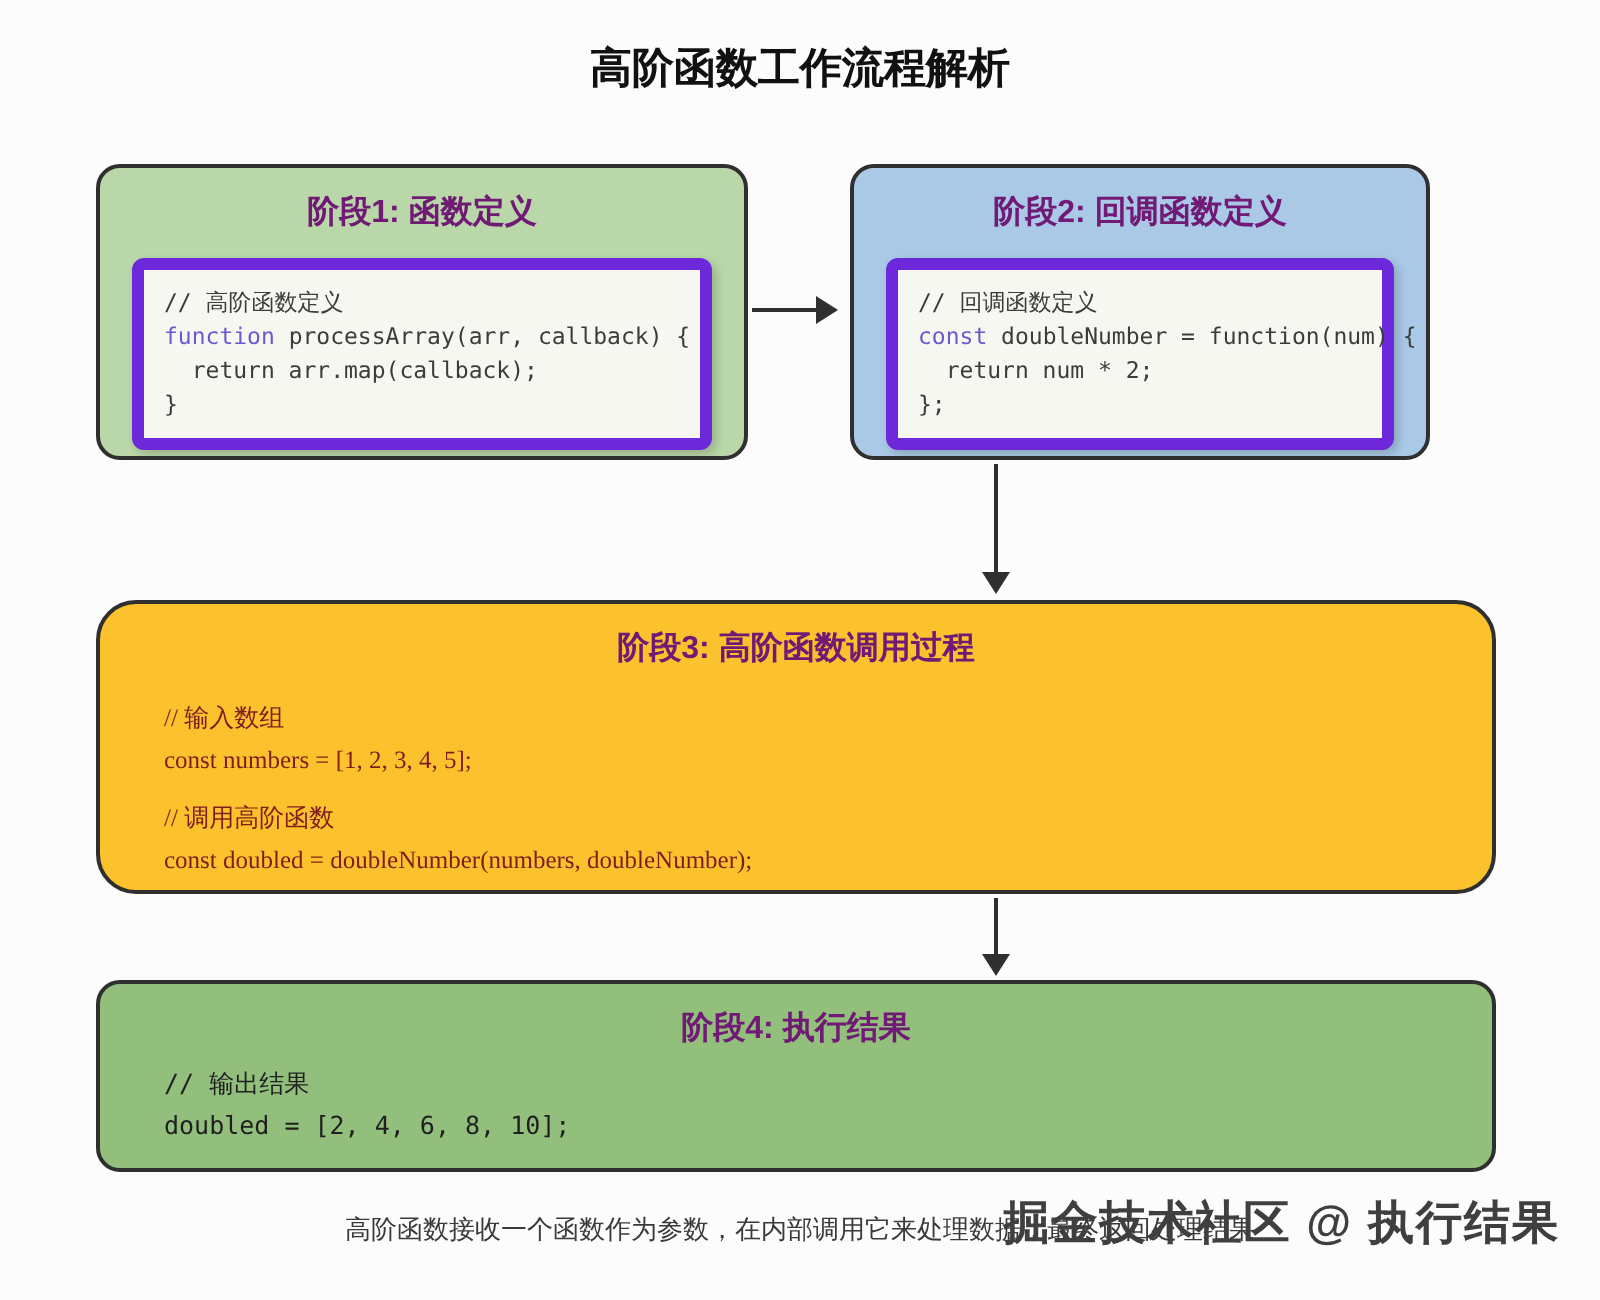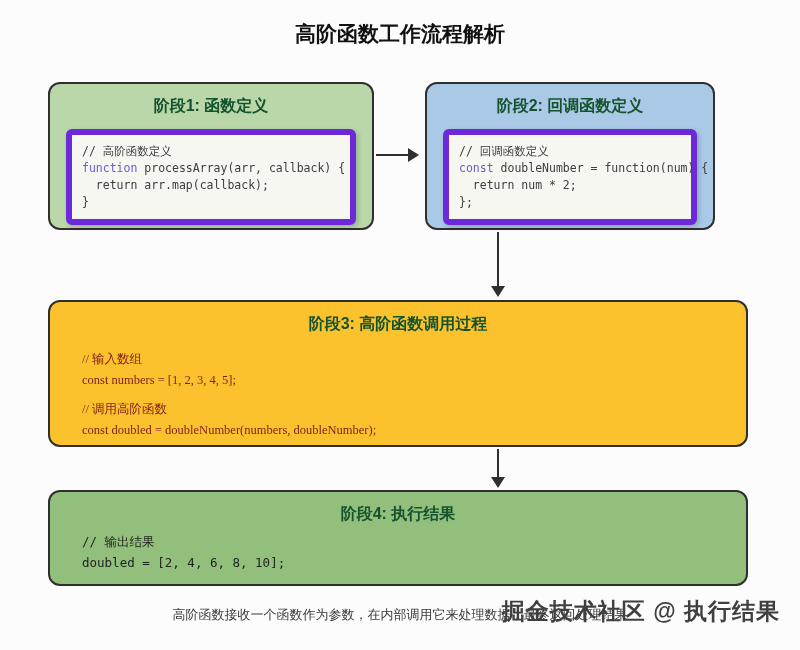--- a/index.html
+++ b/index.html
@@ -15,25 +15,25 @@
     margin: 0; text-align: center;
     font-size: 21px; font-weight: bold; color: #111;
   }
 
   .stage {
     position: absolute; box-sizing: border-box;
     border: 2px solid #2f2f2f; border-radius: 12px;
   }
   .stage-title {
     text-align: center; font-size: 16px; font-weight: bold;
-    color: #14532d; margin-top: 12px;
+    color: #701a75; margin-top: 12px;
   }
   .stage1 { left: 48px;  top: 82px;  width: 326px; height: 148px; background: #b9d7a8; }
   .stage2 { left: 425px; top: 82px;  width: 290px; height: 148px; background: #a9c9e6; }
-  .stage3 { left: 48px;  top: 300px; width: 700px; height: 147px; background: #fcc22d; }
+  .stage3 { left: 48px;  top: 300px; width: 700px; height: 147px; background: #fcc22d; border-radius: 20px; }
   .stage4 { left: 48px;  top: 490px; width: 700px; height: 96px;  background: #93bf7c; }
 
   .code-block {
     margin: 12px 16px 0;
     background: #f7f7f2;
     border: 6px solid #6d28d9;
     border-radius: 6px;
     padding: 8px 10px;
     box-shadow: 2px 2px 5px rgba(0,0,0,0.18);
   }

